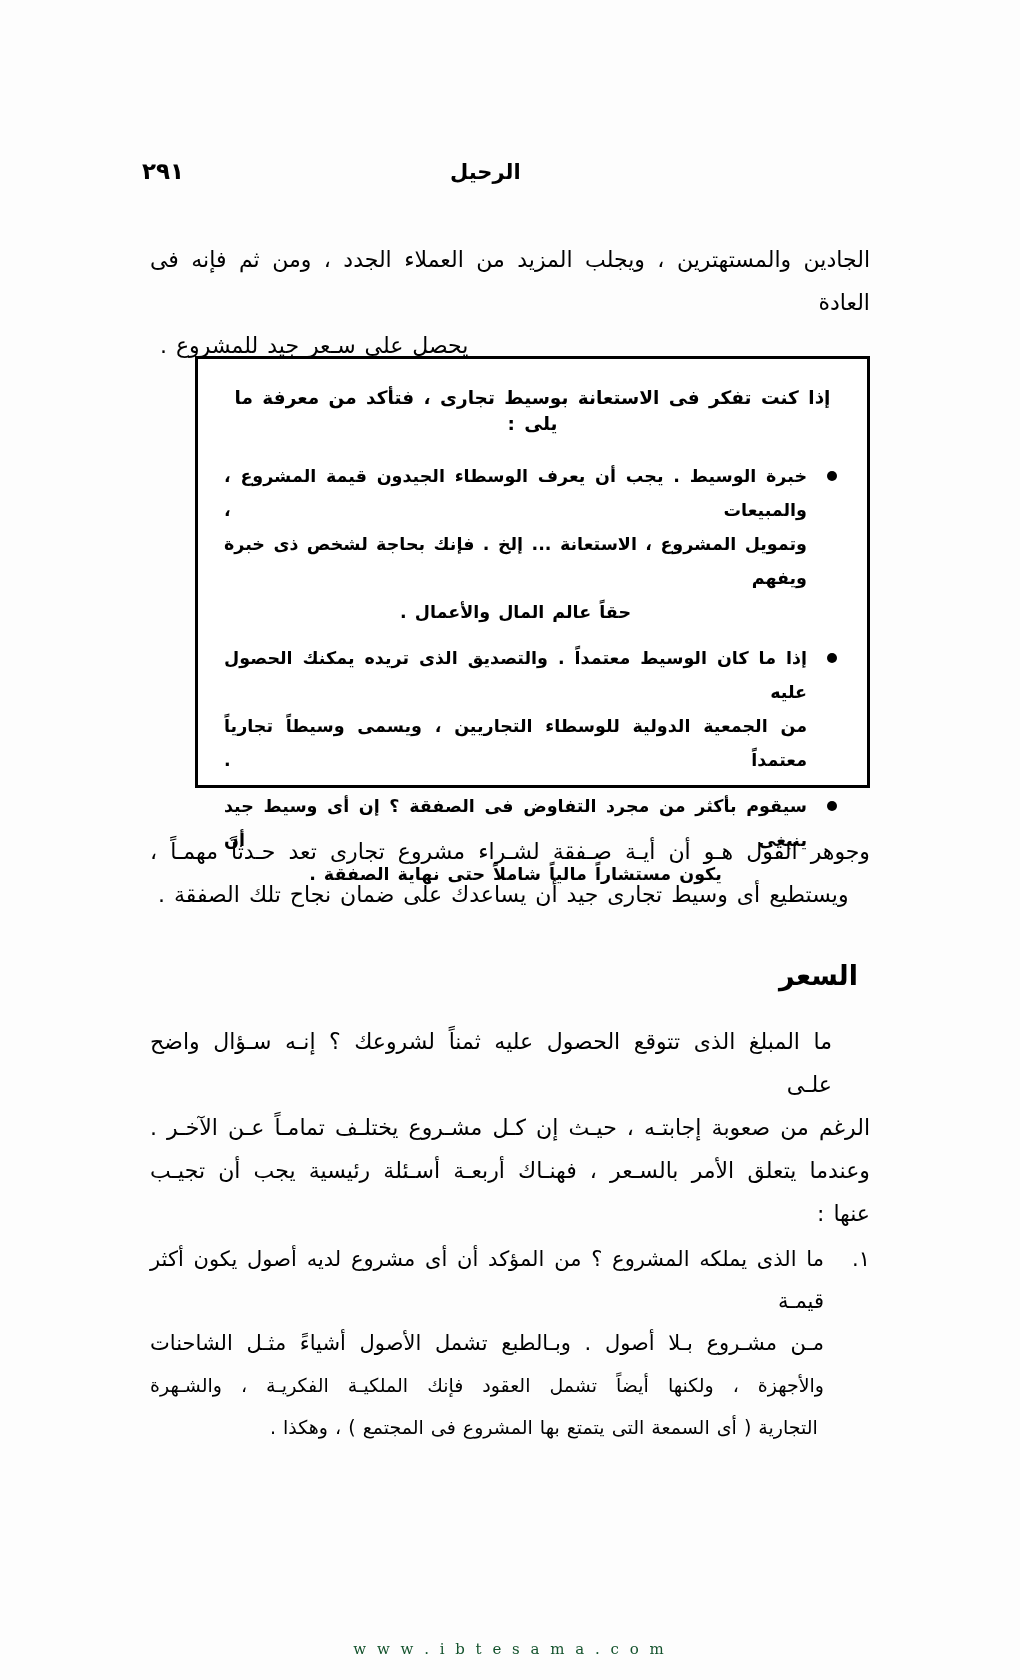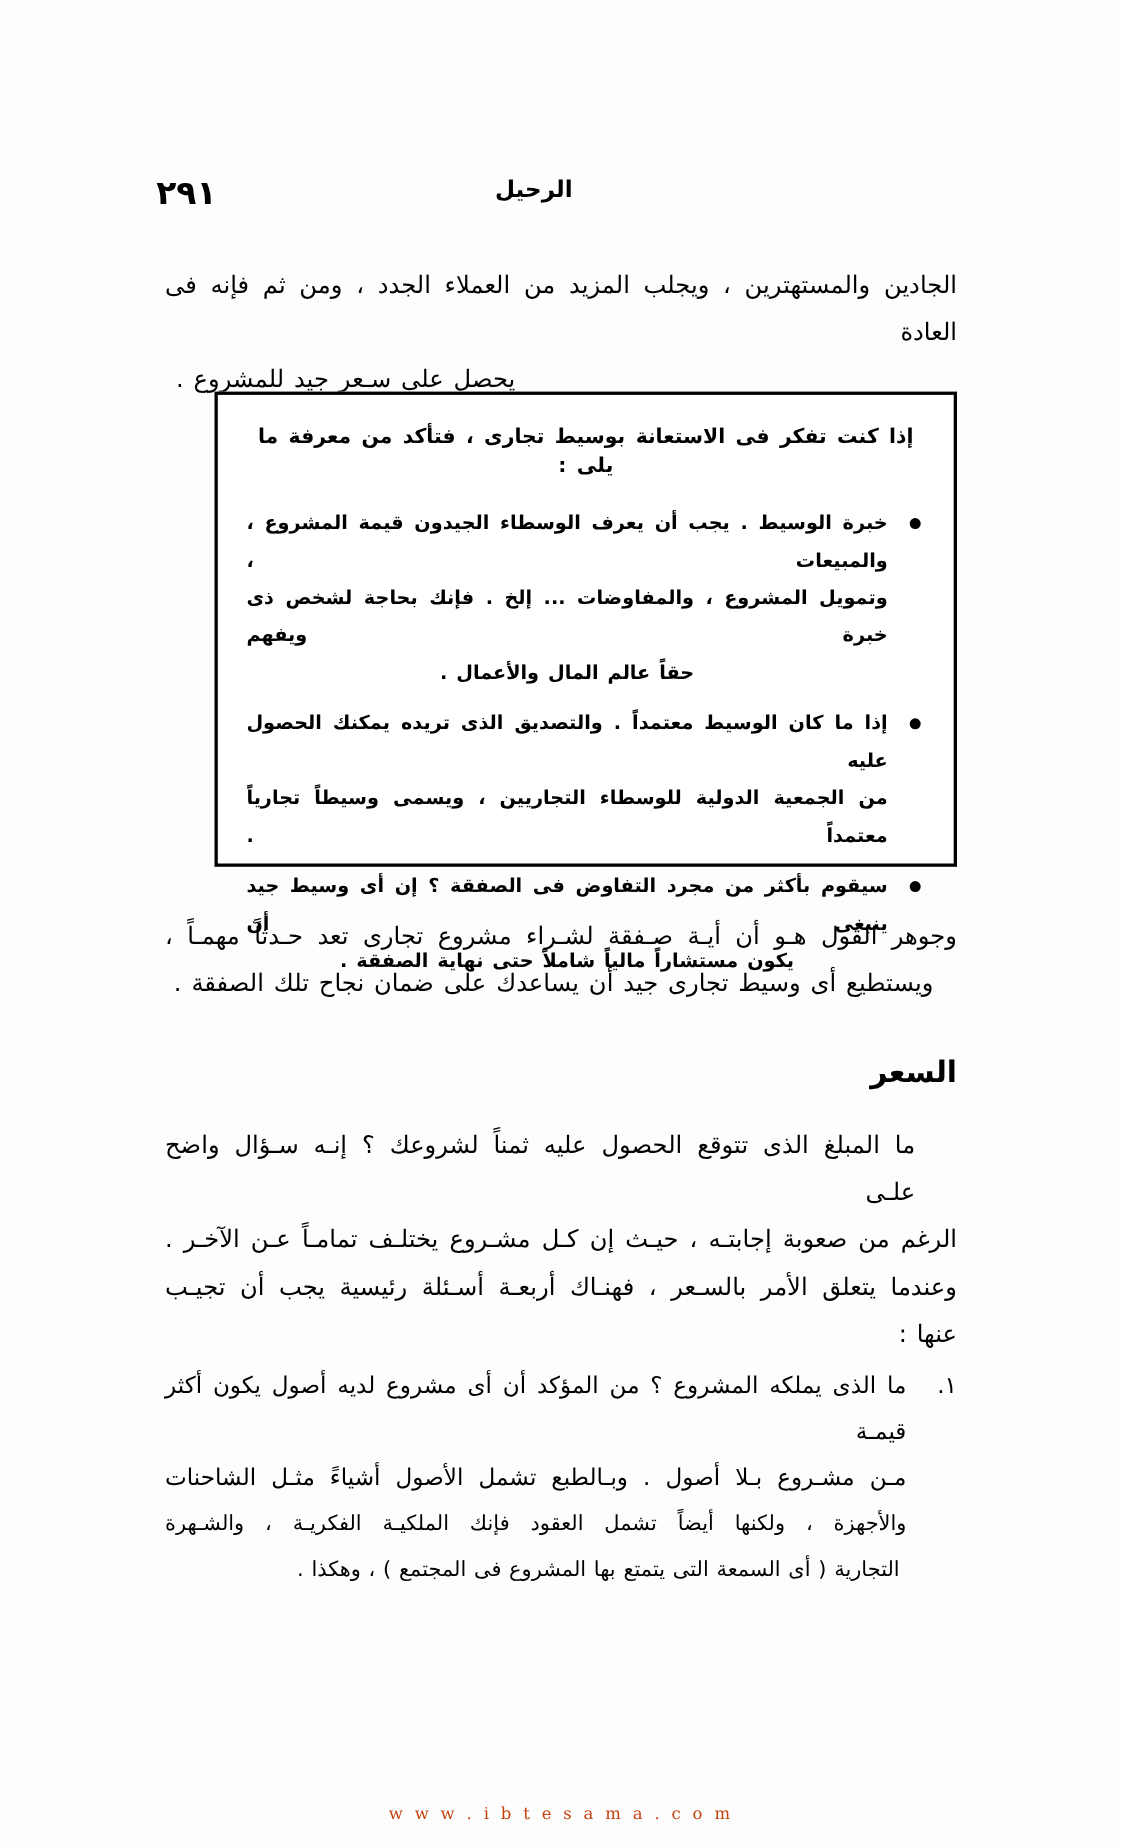--- a/index.html
+++ b/index.html
@@ -29,21 +29,21 @@
     top: 158px;
     left: 130px;
     width: 760px;
     height: 34px;
     direction: rtl;
   }
   .running-head .folio {
     position: absolute;
     left: 12px;
     top: 0;
-    font-size: 30px;
+    font-size: 23px;
     font-weight: 700;
     letter-spacing: 2px;
     font-family: "DejaVu Sans", sans-serif;
   }
   .running-head .book-title {
     position: absolute;
     left: 320px;
     top: 2px;
     font-size: 21px;
     font-weight: 700;
@@ -150,21 +150,21 @@
   .para-2 .ln2 {
     display: block;
     text-align: left;
     padding-left: 8px;
   }
 
   
   .section-heading {
     position: absolute;
     top: 960px;
-    right: 150px;
+    right: 162px;
     width: 720px;
     direction: rtl;
     text-align: right;
     font-size: 27px;
     font-weight: 700;
   }
 
   
   .para-3 {
     top: 1020px;
@@ -227,21 +227,21 @@
   
   .footer-watermark {
     position: absolute;
     bottom: 22px;
     left: 0;
     width: 100%;
     text-align: center;
     direction: ltr;
     font-size: 15px;
     letter-spacing: 3px;
-    color: #c2410c;
+    color: #14532d;
     font-family: "DejaVu Serif", "Liberation Serif", serif;
   }
 </style>
 </head>
 <body>
 
 <div class="page">
 
   <div class="running-head">
     <span class="folio">٢٩١</span>
@@ -254,21 +254,21 @@
   </div>
 
   <div class="callout">
     <div class="callout-inner">
       <p class="callout-heading">إذا كنت تفكر فى الاستعانة بوسيط تجارى ، فتأكد من معرفة ما يلى :</p>
       <ul class="bullet-list">
 
         <li class="bullet-item">
           <span class="dot"></span>
           <span class="ln ln-j">خبرة الوسيط . يجب أن يعرف الوسطاء الجيدون قيمة المشروع ، والمبيعات ،</span>
-          <span class="ln ln-j">وتمويل المشروع ، والمفاوضات ... إلخ . فإنك بحاجة لشخص ذى خبرة ويفهم</span>
+          <span class="ln ln-j">وتمويل المشروع ، الاستعانة ... إلخ . فإنك بحاجة لشخص ذى خبرة ويفهم</span>
           <span class="ln ln-c">حقاً عالم المال والأعمال .</span>
         </li>
 
         <li class="bullet-item">
           <span class="dot"></span>
           <span class="ln ln-j">إذا ما كان الوسيط معتمداً . والتصديق الذى تريده يمكنك الحصول عليه</span>
           <span class="ln ln-j">من الجمعية الدولية للوسطاء التجاريين ، ويسمى وسيطاً تجارياً معتمداً .</span>
         </li>
 
         <li class="bullet-item">

